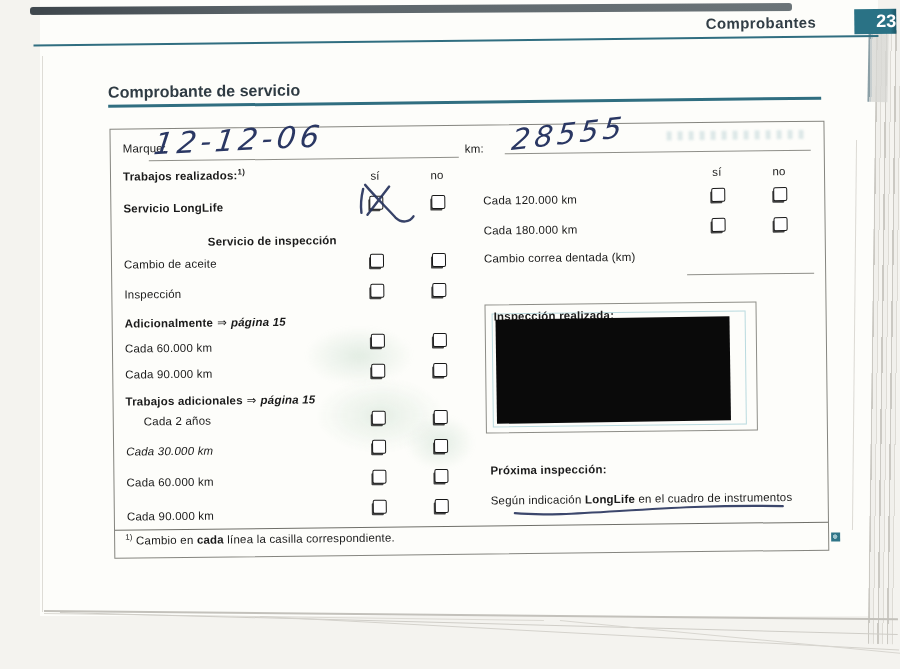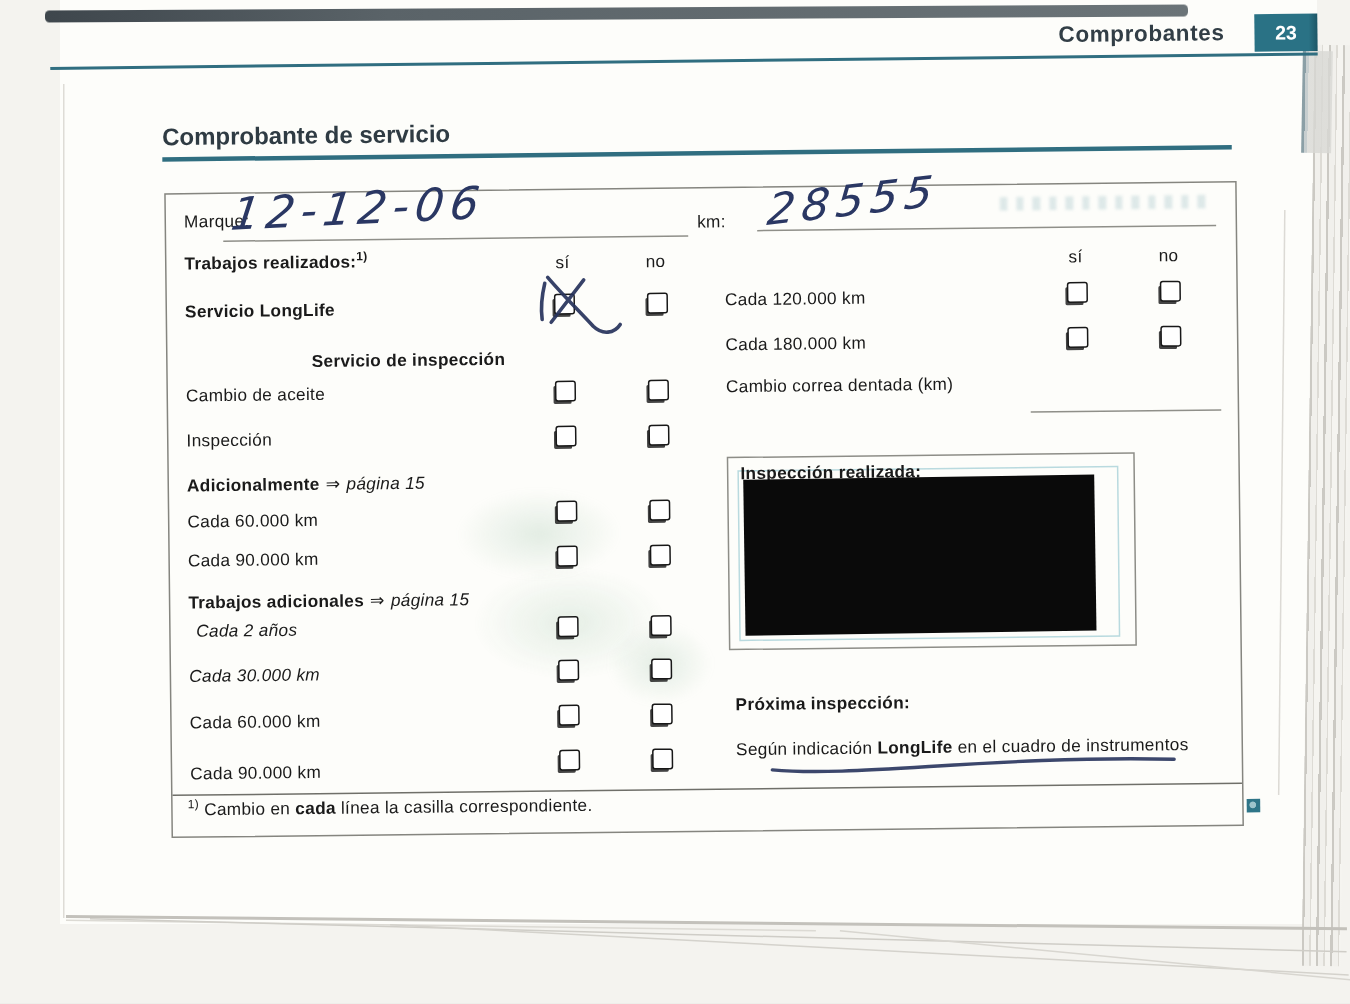--- a/index.html
+++ b/index.html
@@ -17,32 +17,32 @@
   #stack-curl{position:absolute;left:868px;top:34px;width:20px;height:68px;opacity:.8;transform:rotate(1deg);
              background:linear-gradient(90deg,#6f8891 0 2px,#b9c2c4 2px 4px,#d8d8d4 4px);}
   #inner-page-edge{position:absolute;left:854px;top:140px;width:1px;height:390px;background:#d6d4ce;
              transform:rotate(.6deg);opacity:.85;}
   .fanline{position:absolute;height:1px;transform-origin:0 0;}
   
   #sheet{position:absolute;left:0;top:0;width:900px;height:669px;transform:rotate(-0.65deg);
          transform-origin:0 0;}
   .lbl{position:absolute;font-size:11.5px;color:#1a1a1a;white-space:nowrap;letter-spacing:.2px;}
   .b{font-weight:700;}
-  .it{font-style:italic;}
+  .it{font-style:italic;font-weight:bold;}
   .ctr{text-align:center;}
   sup.fn{font-size:8px;vertical-align:super;line-height:0;}
   .cb{position:absolute;width:12px;height:12px;background:#fff;border:1.6px solid #181818;
       border-radius:2px;box-shadow:-2px 2.5px 0 -1px rgba(35,35,35,.85);}
   .hline{position:absolute;background:#8f8f89;height:1px;}
   .hw{position:absolute;font-family:"DejaVu Sans",sans-serif;font-style:italic;color:#2a3763;
       letter-spacing:4px;white-space:nowrap;}
   #header-title{position:absolute;right:84px;top:23px;font-size:15px;font-weight:700;
       color:#323e46;letter-spacing:.4px;}
-  #page-badge{position:absolute;left:836px;top:19px;width:42px;height:25px;line-height:25px;
-      text-align:center;color:#fff;font-weight:700;font-size:13px;
+  #page-badge{position:absolute;left:854px;top:19px;width:42px;height:25px;line-height:25px;
+      text-align:right;color:#fff;font-weight:700;font-size:18px;
       background:linear-gradient(90deg,#2a7285 0 86%,#1d5666);}
   #header-rule{position:absolute;left:33px;top:45px;width:845px;height:2px;background:#306e80;}
   #page-title{position:absolute;left:107px;top:85px;font-size:16px;font-weight:700;color:#2f3b43;}
   #title-underline{position:absolute;left:107px;top:106px;width:713px;height:2.5px;background:#306e80;}
   #form-box{position:absolute;left:108px;top:130px;width:713px;height:428px;border:1px solid #85857f;}
   .stampblob{position:absolute;border-radius:50%;filter:blur(2px);
       background:radial-gradient(ellipse,rgba(150,190,160,.25),rgba(150,190,160,0) 70%);}
   #faded-stamp-text{position:absolute;left:556px;top:8px;width:138px;height:9px;opacity:.55;
       filter:blur(1.2px);
       background:repeating-linear-gradient(90deg,rgba(125,170,178,.45) 0 5px,transparent 5px 11px);}
@@ -128,21 +128,21 @@
       <span class="lbl" style="left:12px;top:213px;">Cada 60.000 km</span>
       <span class="cb" style="left:258px;top:207px;"></span>
       <span class="cb" style="left:320px;top:207px;"></span>
 
       <span class="lbl" style="left:12px;top:239px;">Cada 90.000 km</span>
       <span class="cb" style="left:258px;top:237px;"></span>
       <span class="cb" style="left:320px;top:237px;"></span>
 
       <span class="lbl" style="left:12px;top:265px;"><span class="b">Trabajos adicionales</span><span style="margin:0 4px;">⇒</span><span class="it">página 15</span></span>
 
-      <span class="lbl" style="left:17px;top:286px;font-style:italic;">Cada 2 años</span>
+      <span class="lbl" style="left:30px;top:286px;">Cada 2 años</span>
       <span class="cb" style="left:258px;top:284px;"></span>
       <span class="cb" style="left:320px;top:284px;"></span>
 
       <span class="lbl" style="left:12px;top:316px;font-style:italic;">Cada 30.000 km</span>
       <span class="cb" style="left:258px;top:313px;"></span>
       <span class="cb" style="left:320px;top:313px;"></span>
 
       <span class="lbl" style="left:12px;top:347px;">Cada 60.000 km</span>
       <span class="cb" style="left:258px;top:343px;"></span>
       <span class="cb" style="left:320px;top:343px;"></span>

